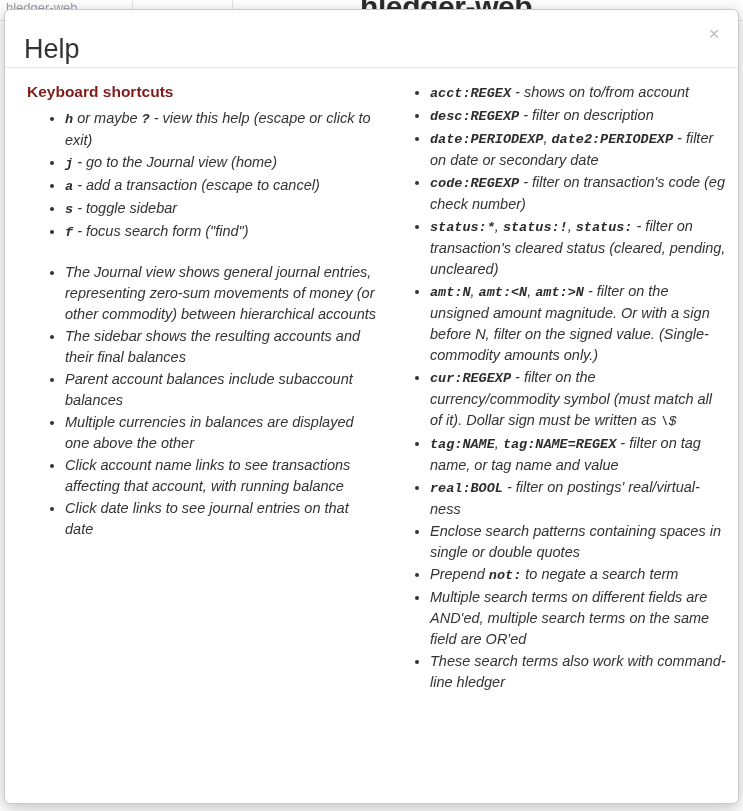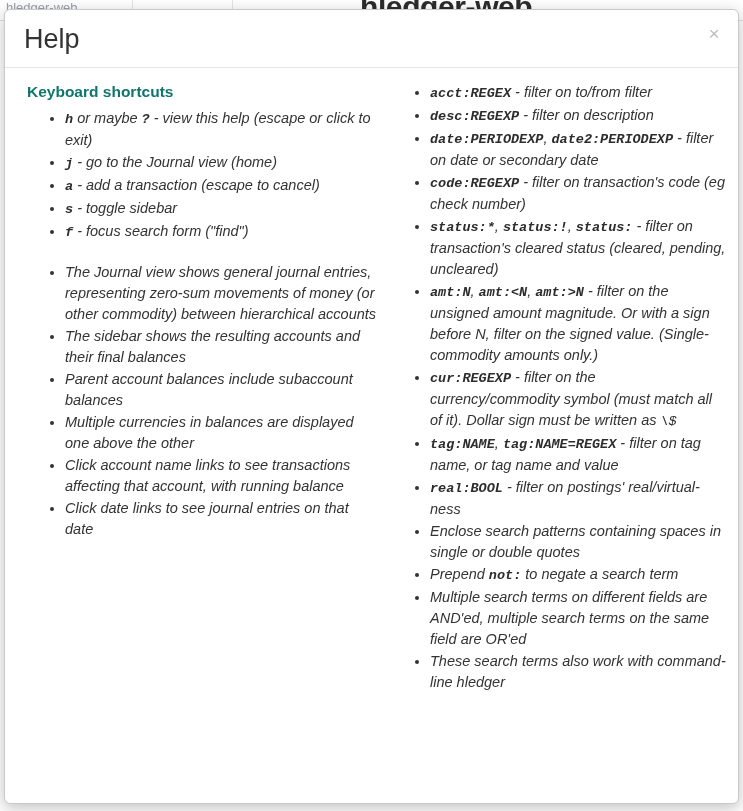--- a/index.html
+++ b/index.html
@@ -79,21 +79,21 @@
 
   .modal-header {
     position: relative;
     height: 58px;
     border-bottom: 1px solid #e5e5e5;
     box-sizing: border-box;
   }
   .modal-title {
     position: absolute;
     left: 19px;
-    top: 13px;
+    top: 23px;
     font-size: 27px;
     font-weight: normal;
     color: #333333;
     line-height: 32px;
   }
   .modal-close {
     position: absolute;
     right: 14px;
     top: 14px;
     width: 20px;
@@ -120,21 +120,21 @@
     position: absolute;
     top: 14px;
   }
   .col-left { left: 20px; width: 352px; }
   .col-right { left: 385px; width: 336px; }
 
   h4.section {
     margin: 0 0 6px 2px;
     font-size: 15.5px;
     font-weight: bold;
-    color: #0f766e;
+    color: #7f1d1d;
     line-height: 20px;
   }
   .section-gap {
     height: 18px;
   }
 
   ul.help-list {
     margin: 0 0 0 0;
     padding-left: 40px;
     list-style: disc;
@@ -196,21 +196,21 @@
             <li><span>The sidebar shows the resulting accounts and their final balances</span></li>
             <li><span>Parent account balances include subaccount balances</span></li>
             <li><span>Multiple currencies in balances are displayed one above the other</span></li>
             <li><span>Click account name links to see transactions affecting that account, with running balance</span></li>
             <li><span>Click date links to see journal entries on that date</span></li>
           </ul>
       </div>
 
       <div class="col col-right">
         <ul class="help-list">
-            <li><code>acct:REGEX</code><span> - filter on to/from filter</span></li>
+            <li><code>acct:REGEX</code><span> - shows on to/from account</span></li>
             <li><code>desc:REGEXP</code><span> - filter on description</span></li>
             <li><code>date:PERIODEXP</code><span>, </span><code>date2:PERIODEXP</code><span> - filter on date or secondary date</span></li>
             <li><code>code:REGEXP</code><span> - filter on transaction's code (eg check number)</span></li>
             <li><code>status:*</code><span>, </span><code>status:!</code><span>, </span><code>status:</code><span> - filter on transaction's cleared status (cleared, pending, uncleared)</span></li>
             <li><code>amt:N</code><span>, </span><code>amt:&lt;N</code><span>, </span><code>amt:&gt;N</code><span> - filter on the unsigned amount magnitude. Or with a sign before N, filter on the signed value. (Single-commodity amounts only.)</span></li>
             <li><code>cur:REGEXP</code><span> - filter on the currency/commodity symbol (must match all of it). Dollar sign must be written as </span><span class="mono">\$</span></li>
             <li><code>tag:NAME</code><span>, </span><code>tag:NAME=REGEX</code><span> - filter on tag name, or tag name and value</span></li>
             <li><code>real:BOOL</code><span> - filter on postings' real/virtual-ness</span></li>
             <li><span>Enclose search patterns containing spaces in single or double quotes</span></li>
             <li><span>Prepend </span><code>not:</code><span> to negate a search term</span></li>

